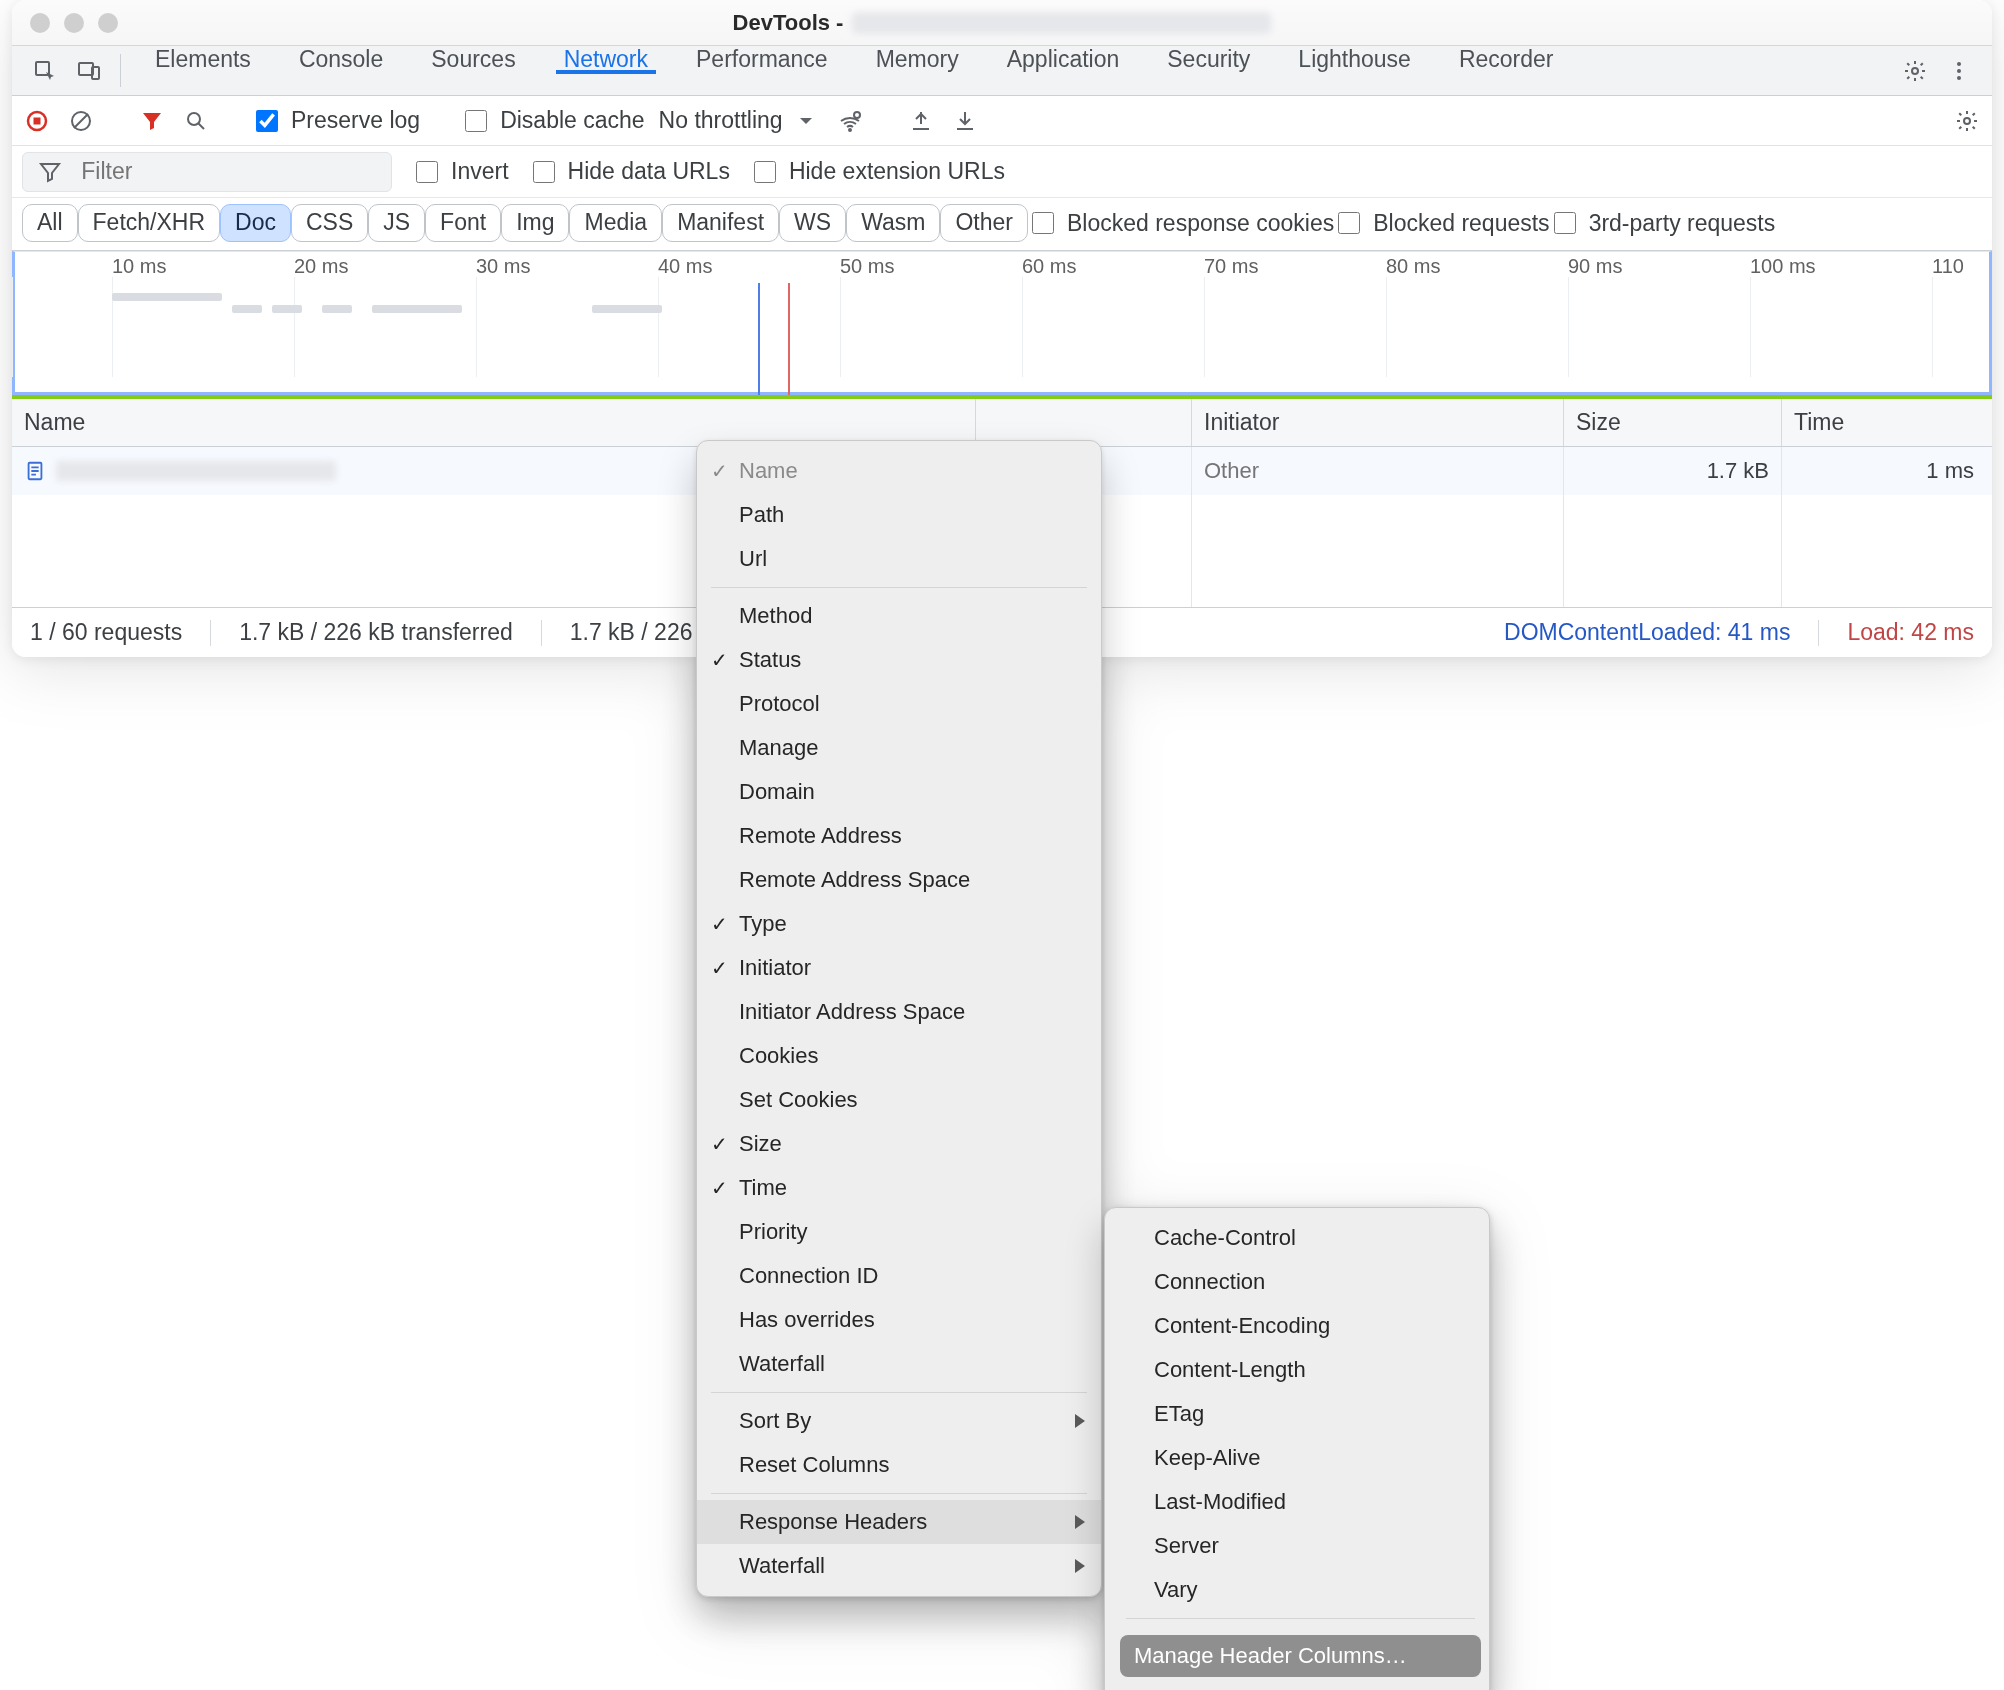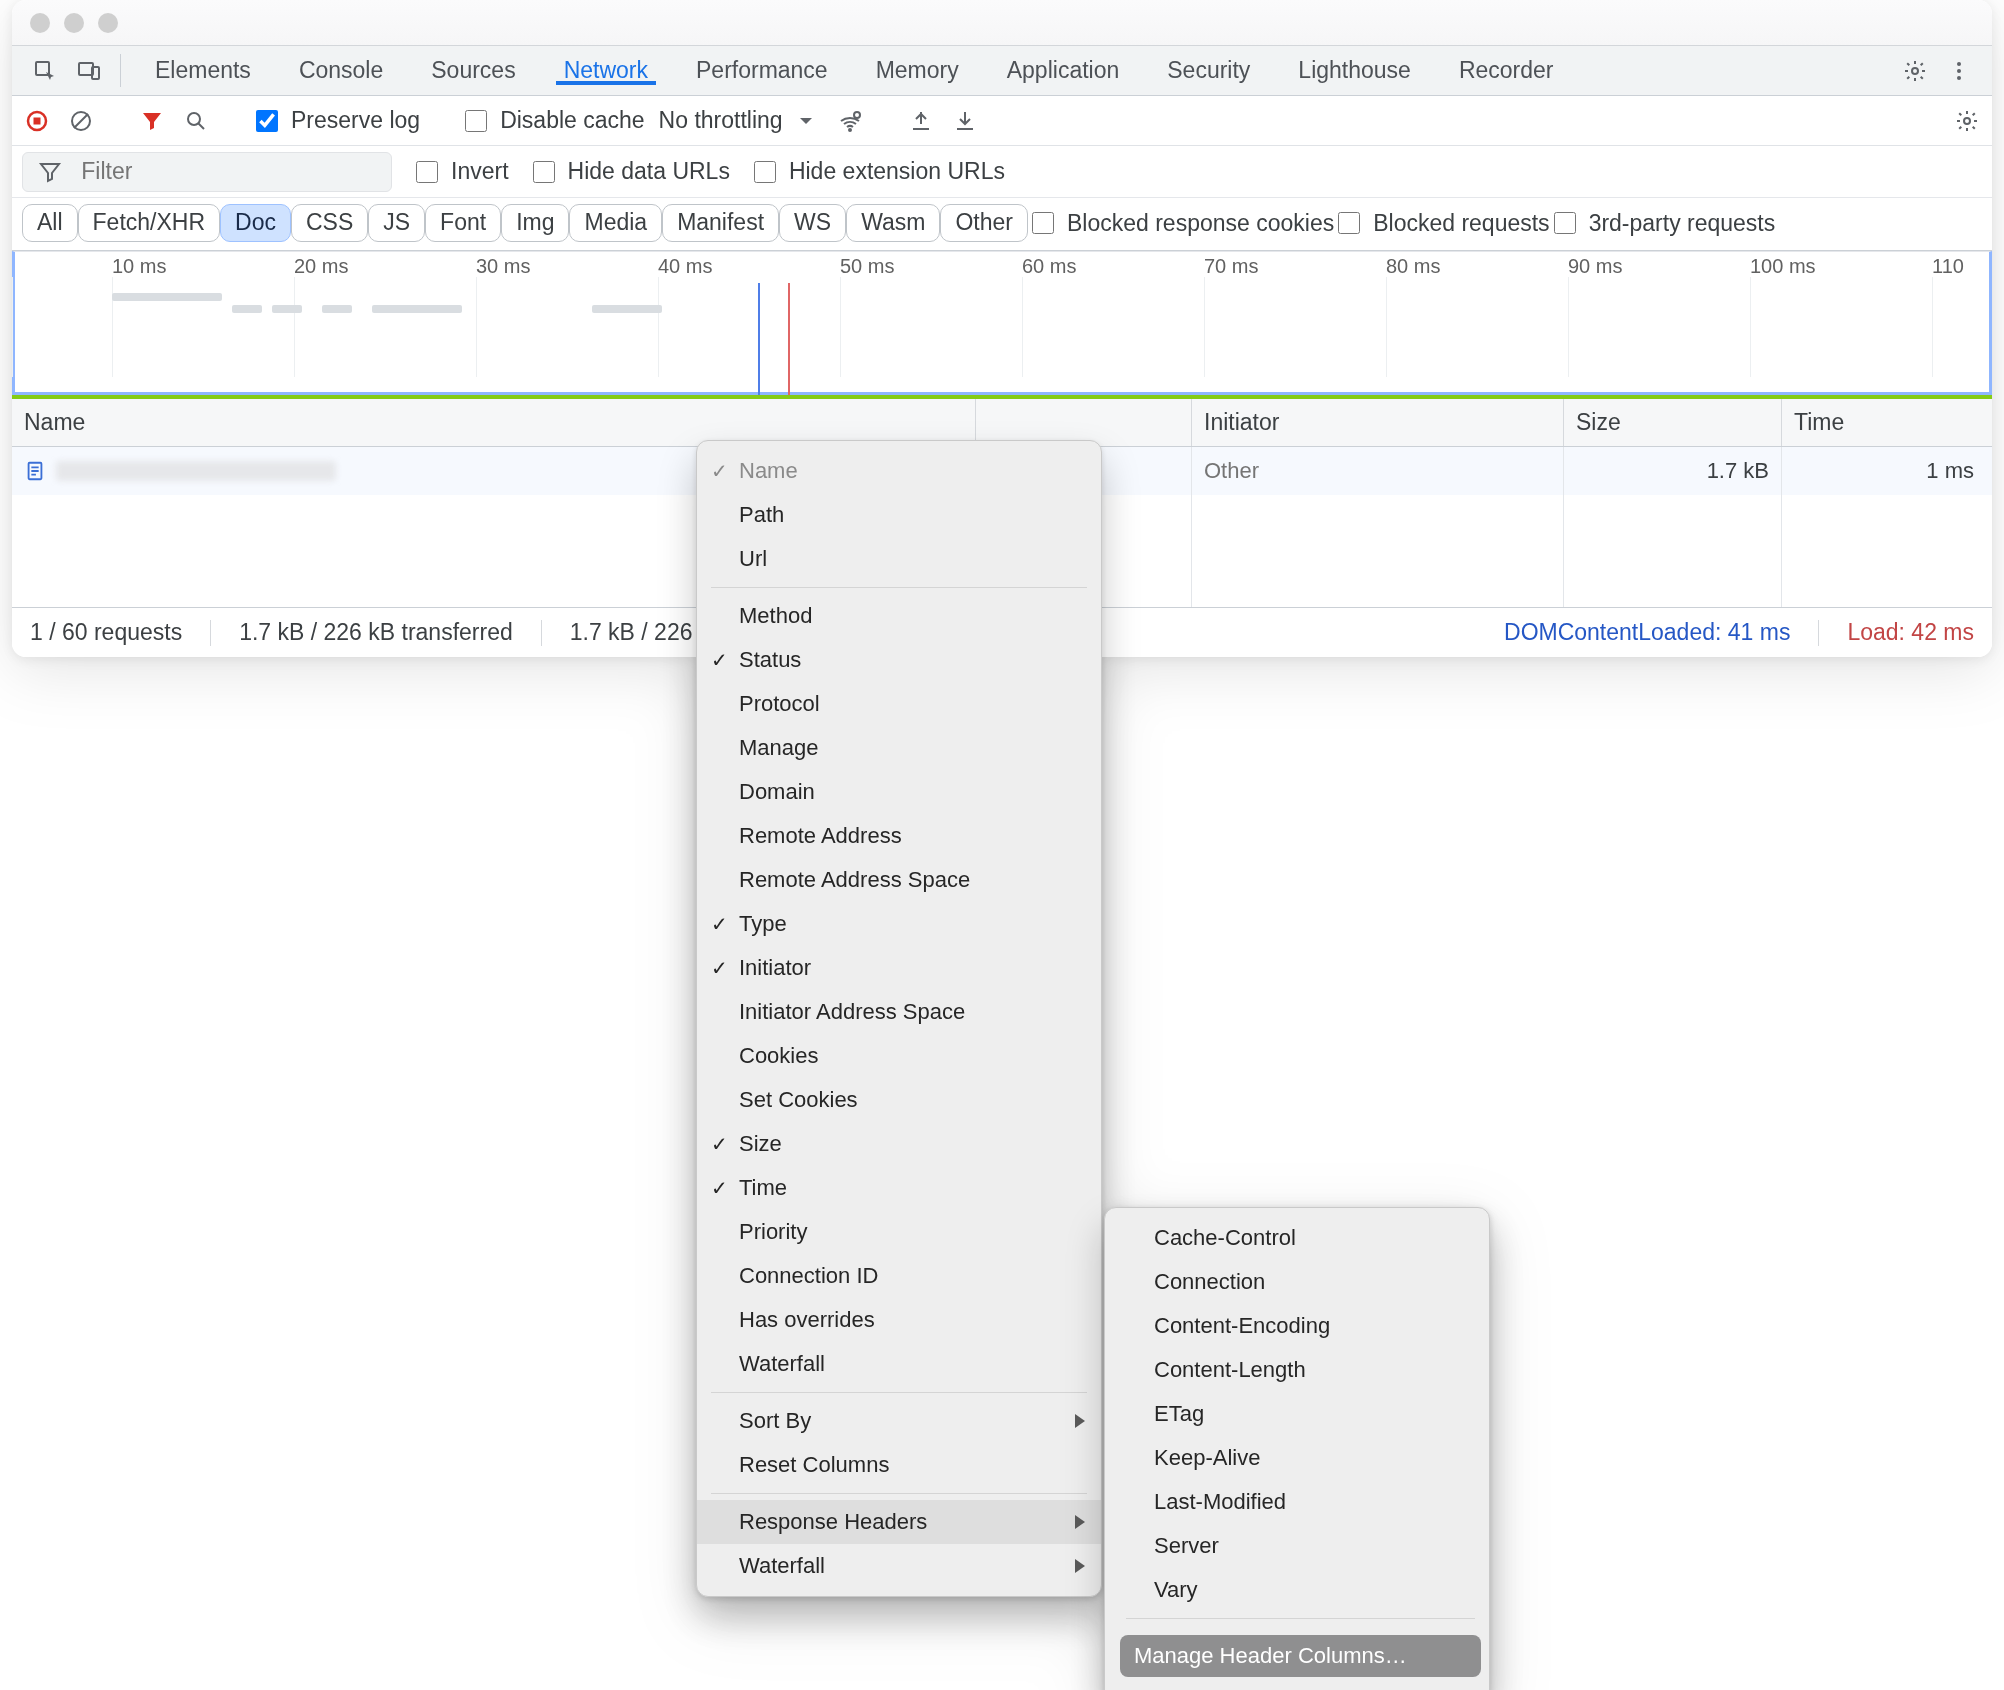--- a/index.html
+++ b/index.html
@@ -12,21 +12,21 @@
   
   .titlebar { height:46px; background:linear-gradient(#fbfbfc,#f6f6f7); border-top-left-radius:14px; border-top-right-radius:14px; display:flex; align-items:center; position:relative; border-bottom:1px solid #d3d6da; }
   .traffic { display:flex; gap:14px; padding-left:18px; }
   .dot { width:20px; height:20px; border-radius:50%; background:#cfcfcf; }
   .title { position:absolute; left:50%; transform:translateX(-50%); font-size:22px; font-weight:700; color:#2a2a2a; display:flex; align-items:center; gap:8px; }
   .title .blur { display:inline-block; width:420px; height:22px; background:#e6e7ea; border-radius:6px; filter:blur(3px); }
 
   
   .maintabs { height:50px; background:#f1f3f4; border-bottom:1px solid #cbd0d6; display:flex; align-items:stretch; padding:0 8px; }
   .maintabs .left-ic, .maintabs .right-ic { display:flex; align-items:center; gap:14px; padding:0 10px; }
-  .tabs-strip { display:flex; align-items:center; flex:1; gap:32px; padding-left:20px; }
+  .tabs-strip { display:flex; align-items:flex-start; flex:1; gap:32px; padding-left:20px; }
   .tab { display:flex; align-items:center; font-size:23px; color:#4d5156; padding:0 8px; cursor:default; }
   .tab.active { color:#1a73e8; position:relative; }
   .tab.active::after { content:""; position:absolute; left:0; right:0; bottom:-1px; height:4px; background:#1a73e8; }
   .vdiv { width:1px; background:#cbd0d6; margin:8px 6px; }
 
   
   .toolbar2 { height:50px; background:#fff; border-bottom:1px solid #e0e3e7; display:flex; align-items:center; padding:0 10px; gap:14px; }
   .ic { width:30px; height:30px; display:inline-flex; align-items:center; justify-content:center; color:#5f6368; }
   .ic svg { width:24px; height:24px; }
   .chk { display:flex; align-items:center; gap:10px; font-size:23px; color:#3c4043; }
@@ -107,20 +107,24 @@
 <body>
 
 <div class="shadow-wrap">
 <div class="window">
 
   <div class="titlebar">
     <div class="traffic">
       <div class="dot"></div>
       <div class="dot"></div>
       <div class="dot"></div>
+    </div>
+    <div class="title">
+      <span>DevTools -</span>
+      <span class="blur"></span>
     </div>
   </div>
 
   <div class="maintabs">
     <div class="left-ic">
       <span class="ic">
         <svg viewBox="0 0 24 24" fill="none" stroke="currentColor" stroke-width="2">
               <rect x="3" y="3" width="13" height="13" rx="1"></rect>
               <path d="M13 13l8 4-3 1-1 3-4-8z" fill="currentColor" stroke="none"></path>
             </svg>

